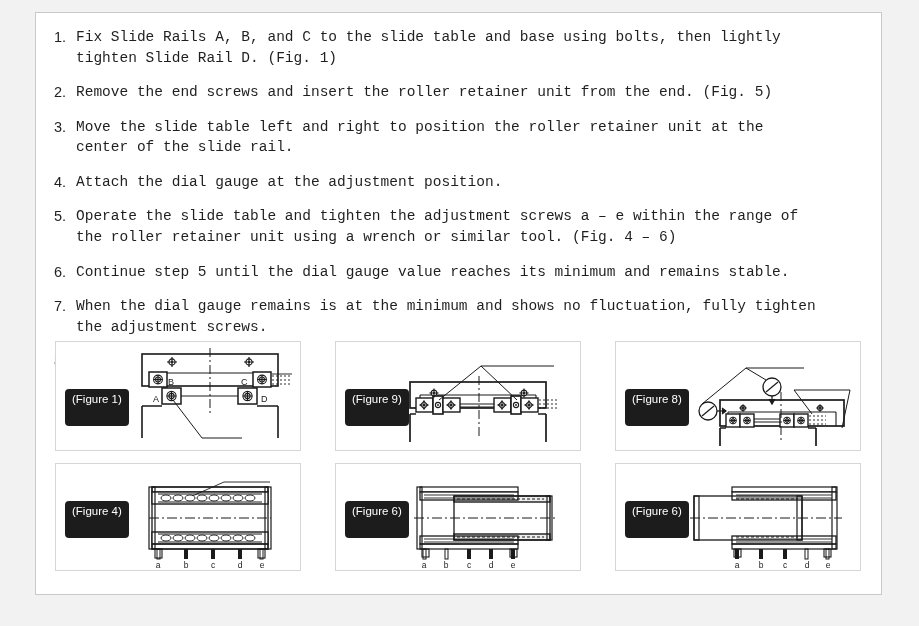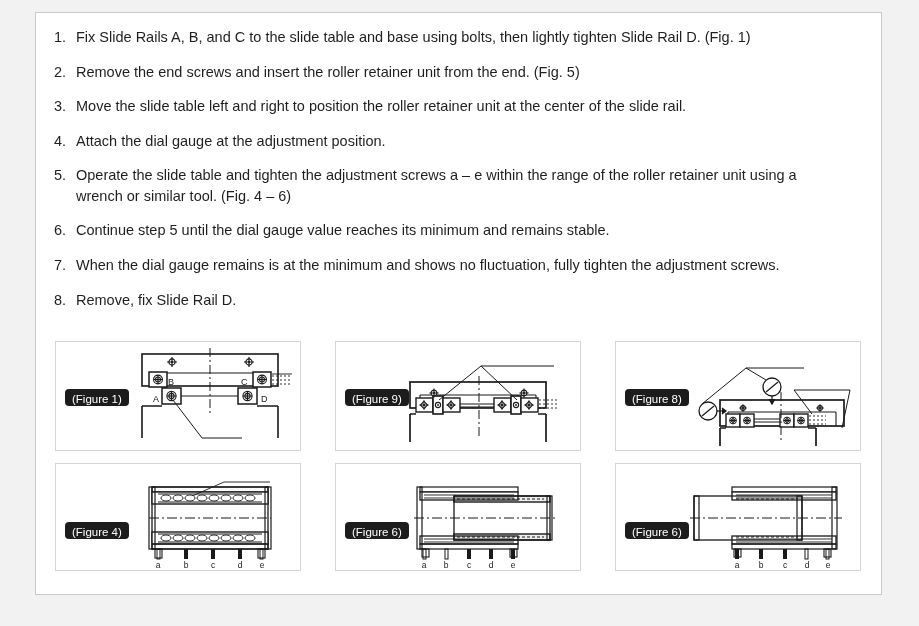--- a/index.html
+++ b/index.html
@@ -41,20 +41,21 @@
   }
   .step-num {
     width: 22px;
     flex: 0 0 22px;
     text-align: left;
     color: #1f1f1f;
   }
   .step-text {
     flex: 1 1 auto;
     max-width: 745px;
+    font-family: Liberation Mono, monospace;
   }
   .figures {
     position: absolute;
     left: 19px;
     top: 328px;
     right: 19px;
   }
   .fig-row {
     display: flex;
     gap: 34px;
@@ -71,26 +72,26 @@
   }
   .fig-row.row2 .fig-box { height: 108px; }
   .fig-badge {
     position: absolute;
     left: 9px;
     top: 47px;
     background: #1c1c1c;
     color: #ffffff;
     font-size: 11.5px;
     line-height: 1;
-    padding: 5px 7px 0 7px;
+    padding: 5px 7px 20px 7px;
     border-radius: 4px;
     white-space: nowrap;
     z-index: 5;
   }
-  .fig-row.row2 .fig-badge { top: 58px; }
+  .fig-row.row2 .fig-badge { top: 37px; }
   .fig-art {
     position: absolute;
     left: 0;
     top: 0;
     width: 246px;
     height: 110px;
   }
   .fig-art svg { display: block; }
 </style>
 </head>

